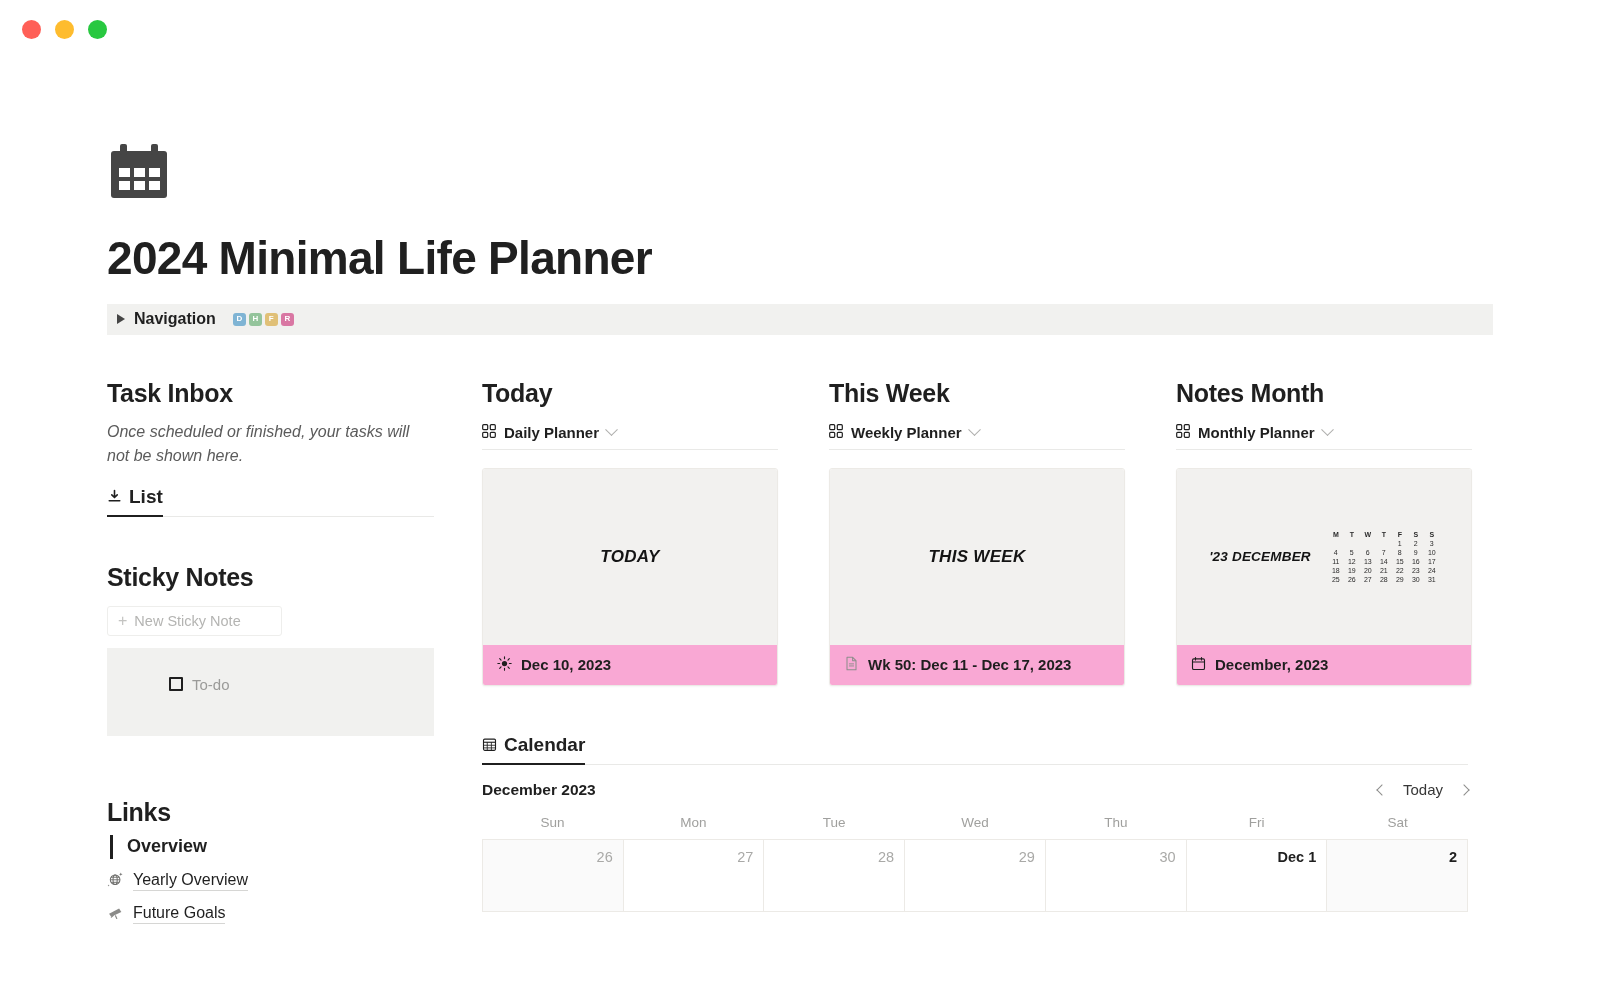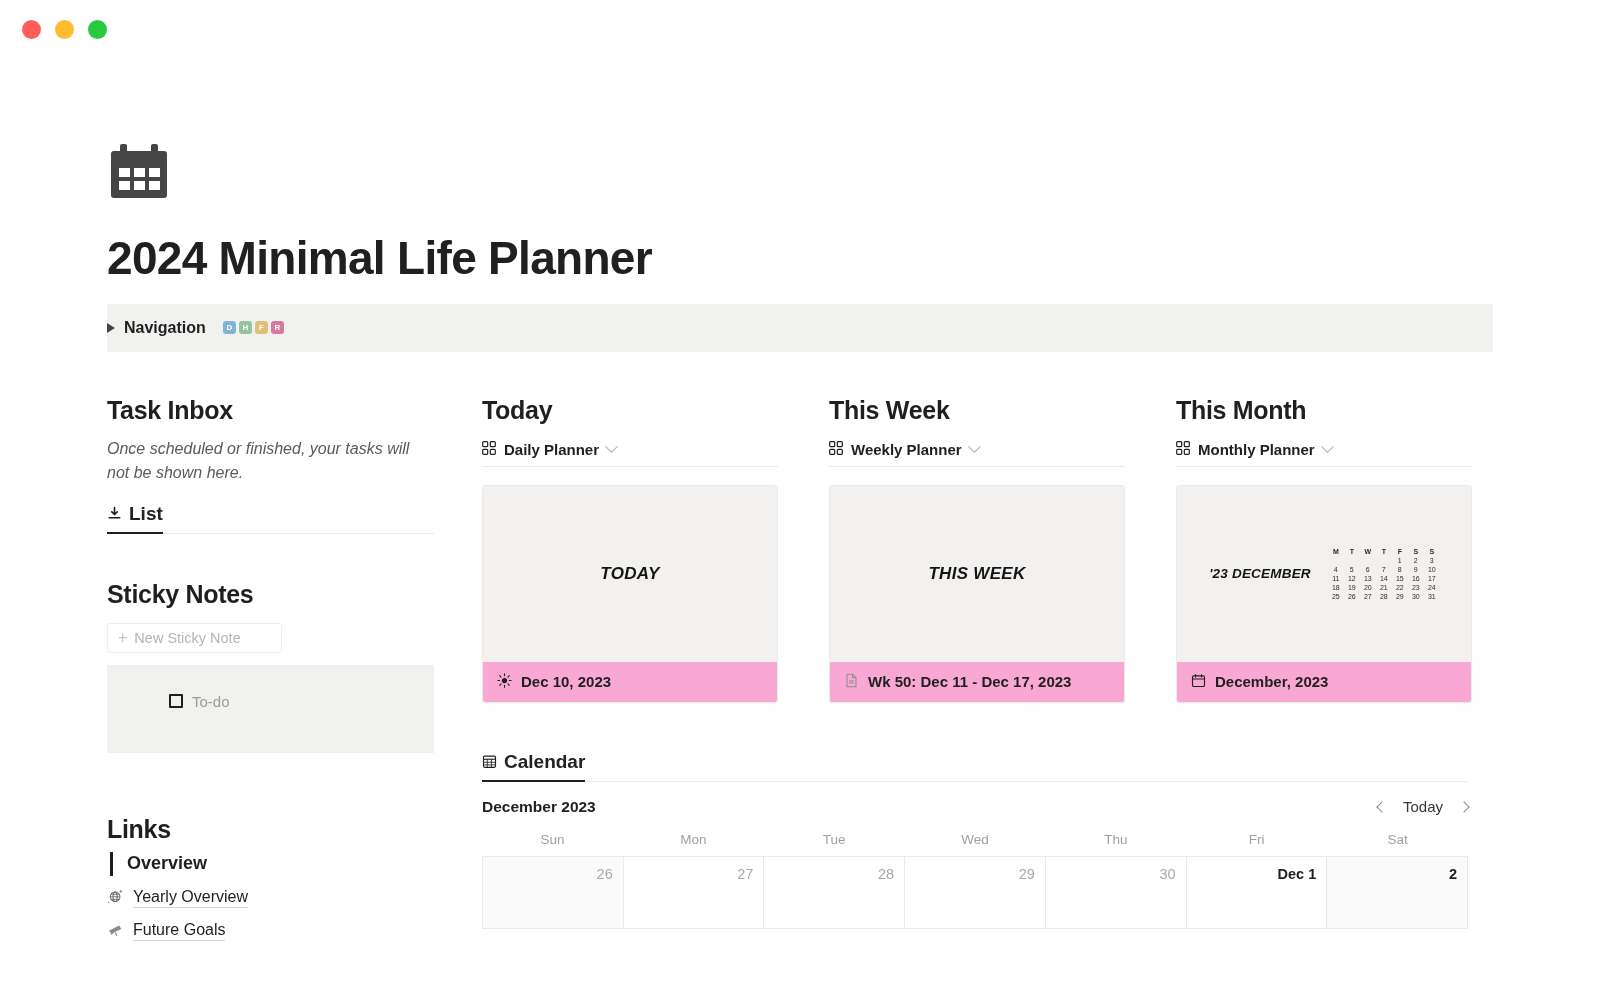--- a/index.html
+++ b/index.html
@@ -31,24 +31,24 @@
     font-weight: 700;
     letter-spacing: -0.7px;
     color: #202020;
     line-height: 1.08;
   }
 
   
   .nav-bar {
     margin-top: 20px;
     width: 1386px;
-    height: 48px;
+    height: 31px;
     background: #f1f1ef;
     display: flex; align-items: center;
-    padding-left: 0;
+    padding-left: 10px;
     gap: 9px;
   }
   .nav-caret {
     width: 0; height: 0;
     border-left: 8px solid #454545;
     border-top: 5.5px solid transparent;
     border-bottom: 5.5px solid transparent;
   }
   .nav-label { font-size: 16px; font-weight: 700; color: #1f1f1f; }
   .nav-badges { display: flex; gap: 3px; margin-left: 8px; }
@@ -399,21 +399,21 @@
                   <path d="M9.2 1.4V5h3.6" fill="none" stroke="#8d8d8b" stroke-width="1.1" stroke-linejoin="round"></path>
                   <path d="M5.3 8.4h5.3M5.3 10.6h5.3" stroke="#8d8d8b" stroke-width="1"></path>
                 </svg>
               </span>
               <span>Wk 50: Dec 11 - Dec 17, 2023</span>
             </div>
           </div>
         </div>
 
         <div class="planner-col">
-          <div class="planner-title">This Month</div>
+          <div class="planner-title">Notes Month</div>
           <div class="planner-tabrow">
             <div class="planner-tab">
               <span>
                 <svg width="14" height="14" viewBox="0 0 14 14" aria-hidden="true">
                   <rect x="0.7" y="0.7" width="5" height="5" rx="1" fill="none" stroke="#1f1f1f" stroke-width="1.2"></rect>
                   <rect x="8.3" y="0.7" width="5" height="5" rx="1" fill="none" stroke="#1f1f1f" stroke-width="1.2"></rect>
                   <rect x="0.7" y="8.3" width="5" height="5" rx="1" fill="none" stroke="#1f1f1f" stroke-width="1.2"></rect>
                   <rect x="8.3" y="8.3" width="5" height="5" rx="1" fill="none" stroke="#1f1f1f" stroke-width="1.2"></rect>
                 </svg>
               </span>

